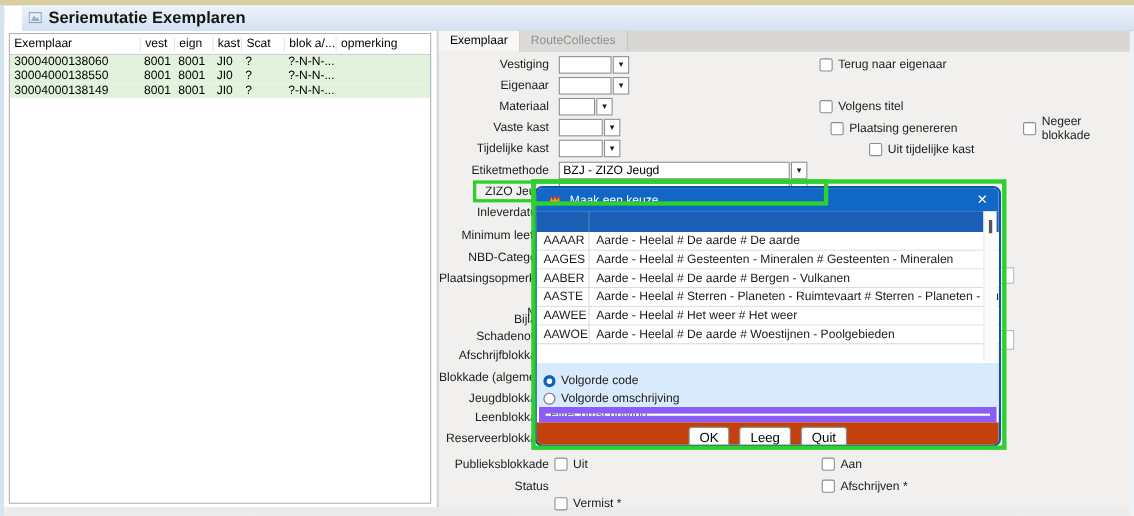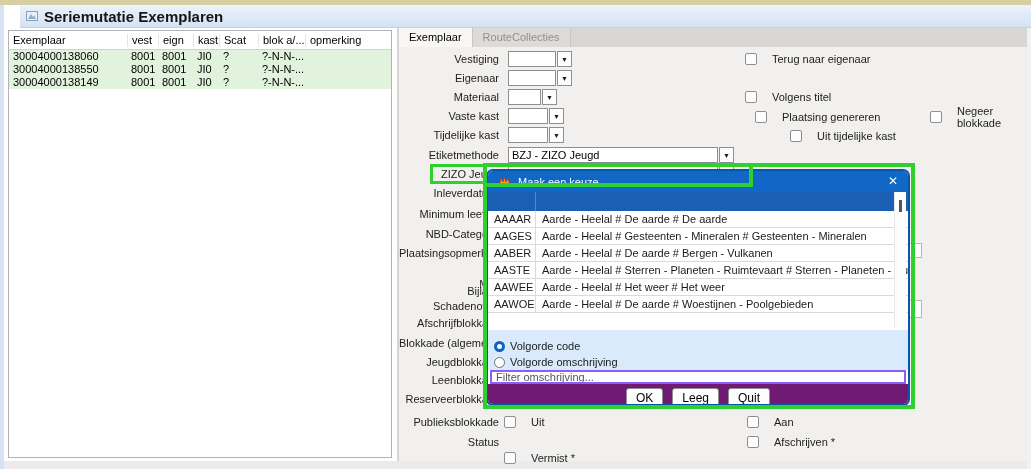--- a/index.html
+++ b/index.html
@@ -38,21 +38,21 @@
   #form{position:absolute;left:0;top:0;right:0;bottom:0;}
   .flbl{position:absolute;left:0;width:100px;text-align:right;font-size:11px;color:#1c1c1c;
         line-height:16px;white-space:nowrap;overflow:hidden;}
   .flbl.clipped{width:89px;}
   .fctl{position:absolute;left:109px;display:flex;align-items:stretch;height:16px;}
   .ibox{height:16px;background:#fff;border:1px solid #8f8f8f;box-sizing:border-box;
         font-size:11px;line-height:14px;padding:0 3px;color:#000;white-space:nowrap;overflow:hidden;}
   .darr{width:15px;height:16px;margin-left:1px;background:#fdfdfd;border:1px solid #8f8f8f;
         box-sizing:border-box;display:flex;align-items:center;justify-content:center;
         font-size:7px;color:#1a1a1a;}
-  .cbrow{position:absolute;display:flex;align-items:center;gap:15px;font-size:11px;color:#1c1c1c;height:16px;}
+  .cbrow{position:absolute;display:flex;align-items:center;gap:5px;font-size:11px;color:#1c1c1c;height:16px;}
   .cb{width:12px;height:12px;background:#fefefe;border:1px solid #8e8e8e;border-radius:2px;
       box-sizing:border-box;display:inline-block;flex:0 0 auto;}
   .sliver{position:absolute;width:14px;background:#fdfdfd;border:1px solid #b8b8b8;
           box-sizing:border-box;z-index:5;}
 
   
   .dialog{position:absolute;left:486px;top:169px;width:424px;height:237px;z-index:20;
           border:2px solid #0a56a6;border-radius:7px;background:#fff;box-sizing:border-box;
           overflow:hidden;display:flex;flex-direction:column;}
   .dtitle{height:21px;flex:0 0 21px;background:#1067c6;display:flex;align-items:center;position:relative;}
@@ -68,24 +68,24 @@
   .dc.code{border-right:1px solid #dadada;}
   .dsb{position:absolute;right:2px;top:-19px;width:11px;height:136px;background:#fcfcfc;
        border-left:1px solid #e8e8e8;z-index:2;}
   .dsbt{position:absolute;top:8px;left:4px;width:3px;height:12px;background:#555;}
   .dradio{flex:0 0 40px;background:#d8eafc;padding:8px 0 0 6px;box-sizing:border-box;}
   .rrow{display:flex;align-items:center;gap:5px;height:16px;font-size:11px;color:#1a1a1a;}
   .radio{width:11px;height:11px;border-radius:50%;box-sizing:border-box;background:#fff;
          border:1px solid #707070;flex:0 0 auto;}
   .radio.sel{border:3.5px solid #0f62bd;}
   .dfilterwrap{flex:0 0 14px;margin:0 2px;}
-  .dfinput{width:100%;height:14px;box-sizing:border-box;border:2px solid #8b5cf6;font-size:11px;
+  .dfinput{width:100%;height:14px;box-sizing:border-box;border:6px solid #8b5cf6;font-size:11px;
            padding:0 4px;font-family:inherit;color:#333;outline:none;display:block;}
   .dfinput::placeholder{color:#555;opacity:1;}
-  .dfoot{flex:1;background:#701a75;display:flex;justify-content:center;align-items:center;
+  .dfoot{flex:1;background:#c2410c;display:flex;justify-content:center;align-items:center;
          gap:9px;padding-top:4px;}
   .dbtn{background:#fdfdfd;border:1px solid #8f8f8f;border-radius:3px;font-size:12px;
         font-family:inherit;height:19px;line-height:16px;padding:0 9px;color:#000;}
 
   
   .ann{position:absolute;border:4px solid #2fcf2f;box-sizing:border-box;z-index:30;pointer-events:none;}
   #annA{left:430px;top:164px;width:57px;height:20px;border-width:3px;}
   #annB{left:483px;top:163px;width:270px;height:24px;}
   #annBig{left:483px;top:163px;width:432px;height:246px;}
 </style>

